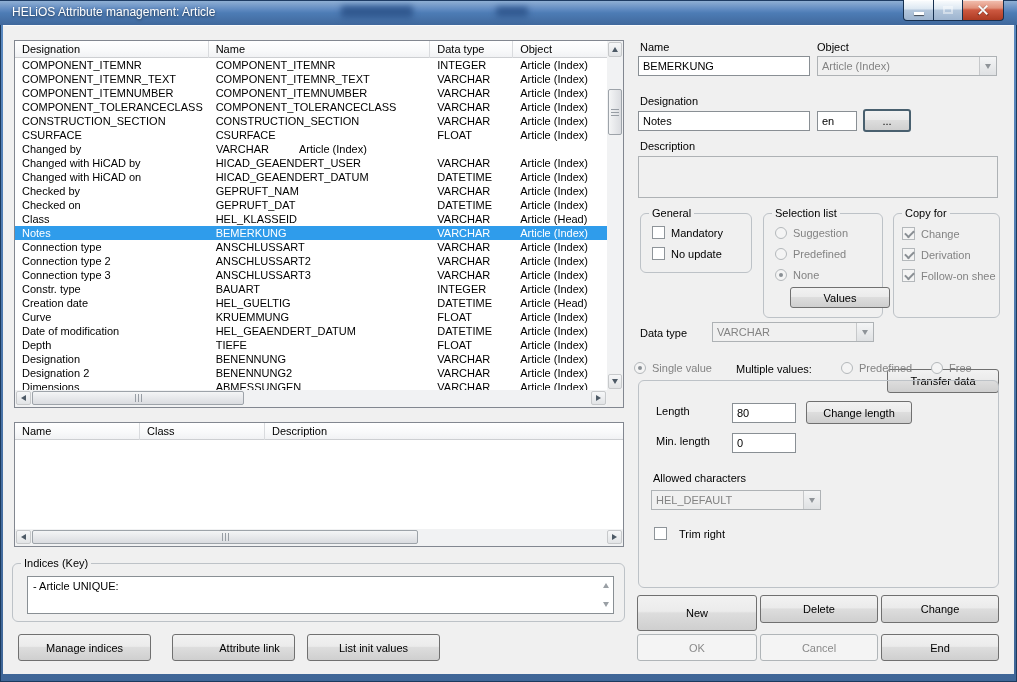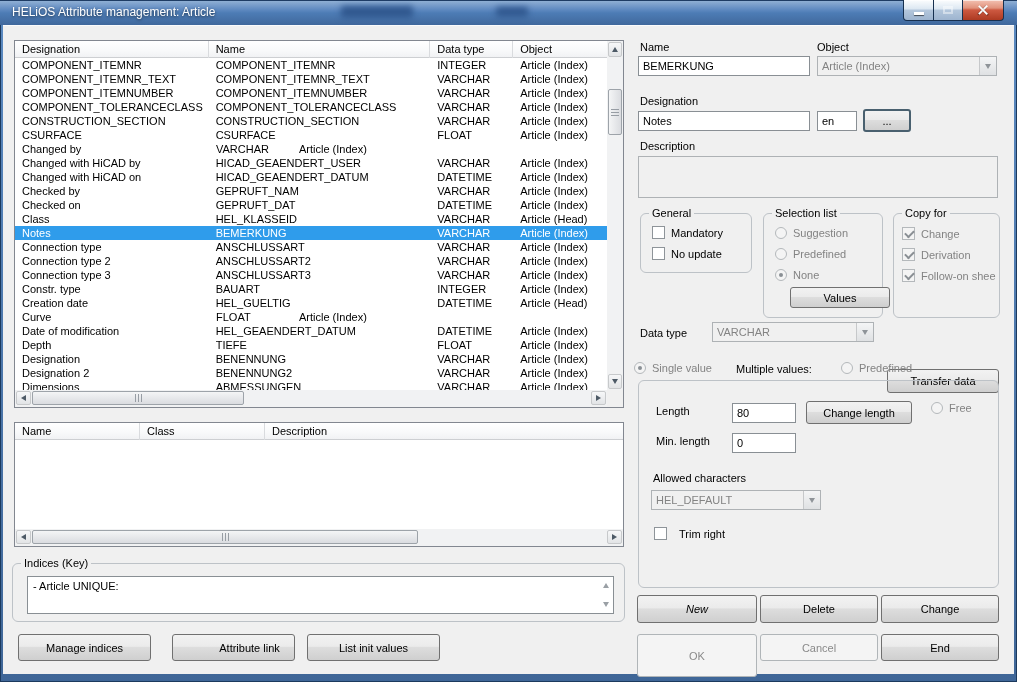--- a/index.html
+++ b/index.html
@@ -268,20 +268,21 @@
 
           <div class="lv-row">
             <span class="c w0">Creation date</span>
             <span class="c w1">HEL_GUELTIG</span>
             <span class="c w2">DATETIME</span>
             <span class="c w3">Article (Head)</span>
           </div>
 
           <div class="lv-row">
             <span class="c w0">Curve</span>
+            <span class="c w1">KRUEMMUNG</span>
             <span class="c w2">FLOAT</span>
             <span class="c w3">Article (Index)</span>
           </div>
 
           <div class="lv-row">
             <span class="c w0">Date of modification</span>
             <span class="c w1">HEL_GEAENDERT_DATUM</span>
             <span class="c w2">DATETIME</span>
             <span class="c w3">Article (Index)</span>
           </div>
@@ -452,21 +453,21 @@
 
     <label class="radio" style="left:631px;top:337px;">
       <span class="rdot dis sel"></span>
       <span class="lbl dis">Single value</span>
     </label>
     <span class="lbl" style="left:733px;top:338px;">Multiple values:</span>
     <label class="radio" style="left:838px;top:337px;">
       <span class="rdot dis"></span>
       <span class="lbl dis">Predefined</span>
     </label>
-    <label class="radio" style="left:928px;top:337px;margin-top:40px;">
+    <label class="radio" style="left:928px;top:337px;">
       <span class="rdot dis"></span>
       <span class="lbl dis">Free</span>
     </label>
 
     <div class="group" style="left:635px;top:355px;width:361px;height:208px;">
       <span class="lbl" style="position:absolute;left:17px;top:24px;">Length</span>
       <input class="tb" style="position: absolute; left: 93px; top: 22px; width: 64px; height: 20px;" value="80">
       <button class="btn" style="position:absolute;left:167px;top:20px;width:106px;height:23px;">Change length</button>
       <span class="lbl" style="position:absolute;left:17px;top:54px;">Min. length</span>
       <input class="tb" style="position: absolute; left: 93px; top: 52px; width: 64px; height: 20px;" value="0">
@@ -476,21 +477,21 @@
         <span class="combo-btn">
             <span class="tri-down"></span>
           </span>
       </div>
       <label class="check" style="left:15px;top:146px;">
         <span class="cbox" style="margin-right:12px;"></span>
         <span class="lbl">Trim right</span>
       </label>
     </div>
 
-    <button class="btn" style="position:absolute;left:634px;top:570px;width:120px;height:28px;font-style:italic;">New</button>
+    <button class="btn" style="position:absolute;left:634px;top:570px;width:120px;height:36px;">New</button>
     <button class="btn" style="position:absolute;left:757px;top:570px;width:118px;height:28px;">Delete</button>
     <button class="btn" style="position:absolute;left:878px;top:570px;width:118px;height:28px;">Change</button>
-    <button class="btn dis" style="position:absolute;left:634px;top:609px;width:120px;height:43px;">OK</button>
+    <button class="btn dis" style="position:absolute;left:634px;top:609px;width:120px;height:27px;">OK</button>
     <button class="btn dis" style="position:absolute;left:757px;top:609px;width:118px;height:27px;">Cancel</button>
     <button class="btn" style="position:absolute;left:878px;top:609px;width:118px;height:27px;">End</button>
 
   </div>
 </div>
 
 </body></html>

